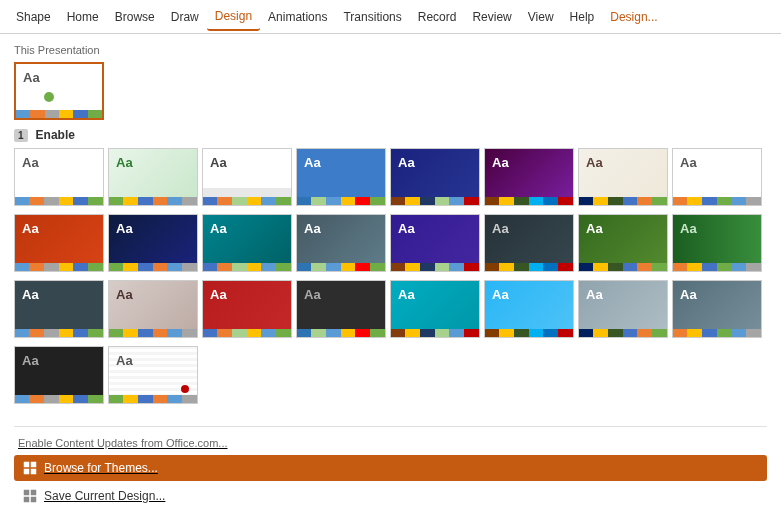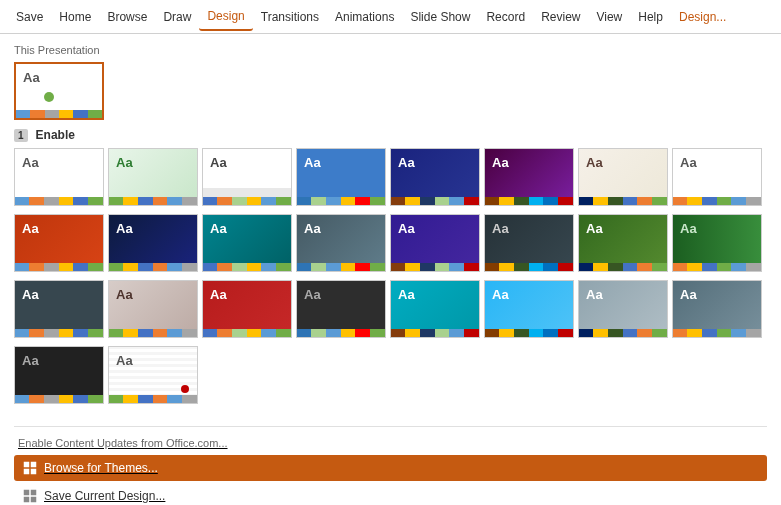--- a/index.html
+++ b/index.html
@@ -209,28 +209,27 @@
       align-items: center;
       justify-content: center;
     }
 
     .color-bar-1 { background: linear-gradient(to right, #5b9bd5, #ed7d31, #a5a5a5, #ffc000, #4472c4, #70ad47); }
   </style>
 </head>
 <body>
 
 <div class="menu-bar">
-  <span class="menu-item">Save</span>
+  <span class="menu-item">Shape</span>
   <span class="menu-item">Home</span>
   <span class="menu-item">Browse</span>
   <span class="menu-item">Draw</span>
   <span class="menu-item active">Design</span>
+  <span class="menu-item">Animations</span>
   <span class="menu-item">Transitions</span>
-  <span class="menu-item">Animations</span>
-  <span class="menu-item">Slide Show</span>
   <span class="menu-item">Record</span>
   <span class="menu-item">Review</span>
   <span class="menu-item">View</span>
   <span class="menu-item">Help</span>
   <span class="menu-item red">Design...</span>
 </div>
 
 <div class="content">
 
   <div class="section-title">This Presentation</div>

